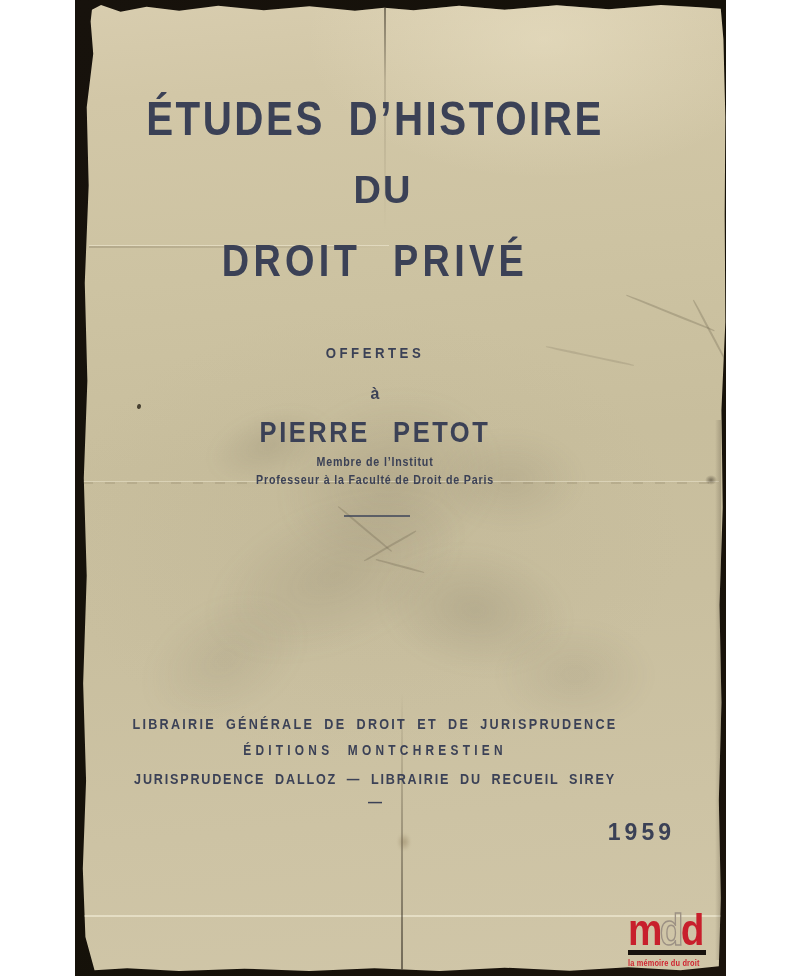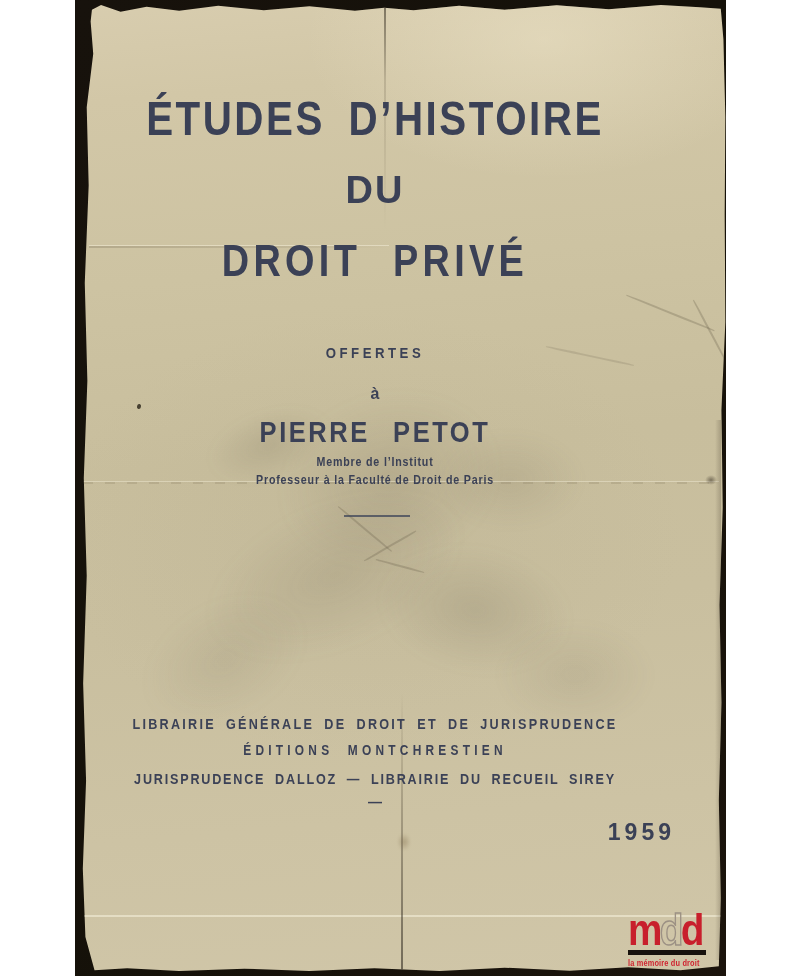--- a/index.html
+++ b/index.html
@@ -28,21 +28,21 @@
       16% 99.5%,8% 99.2%,3% 99.4%,
       1.6% 96%,1.2% 89%,1.7% 80%,1.25% 70%,1.8% 59%,1.35% 49%,1.9% 39%,1.5% 29%,
       2.1% 19%,1.8% 11%,2.8% 5.5%,2.4% 2.2%);
   }
   
   .txt{
     position:absolute;left:0;width:600px;text-align:center;line-height:1;
     color:#3b4156;font-weight:bold;white-space:nowrap;
   }
   .t1{top:95px;font-size:48px;letter-spacing:3px;word-spacing:12px;transform:scaleX(.84);}
-  .t2{top:171px;font-size:38px;letter-spacing:2px;}
+  .t2{top:171px;font-size:38px;letter-spacing:2px;padding-left:8px;}
   .t3{top:239px;font-size:44px;letter-spacing:5px;word-spacing:20px;transform:scaleX(.86);}
   .offered{top:345px;font-size:15px;letter-spacing:4px;transform:scaleX(.88);}
   .prep{top:386px;font-size:16px;}
   .name{top:417px;font-size:30px;letter-spacing:3px;word-spacing:16px;transform:scaleX(.85);}
   .sub1{top:455px;font-size:13px;letter-spacing:1px;transform:scaleX(.82);}
   .sub2{top:473px;font-size:13px;letter-spacing:1px;transform:scaleX(.82);}
   .rule{position:absolute;top:515px;left:269px;width:66px;height:2px;background:rgba(62,68,88,.75);}
   .pub1{top:717px;font-size:14px;letter-spacing:2.5px;word-spacing:5px;transform:scaleX(.9);}
   .pub2{top:743px;font-size:14px;letter-spacing:5px;word-spacing:8px;transform:scaleX(.85);}
   .pub3{top:772px;font-size:14px;letter-spacing:2px;word-spacing:5px;transform:scaleX(.9);}

